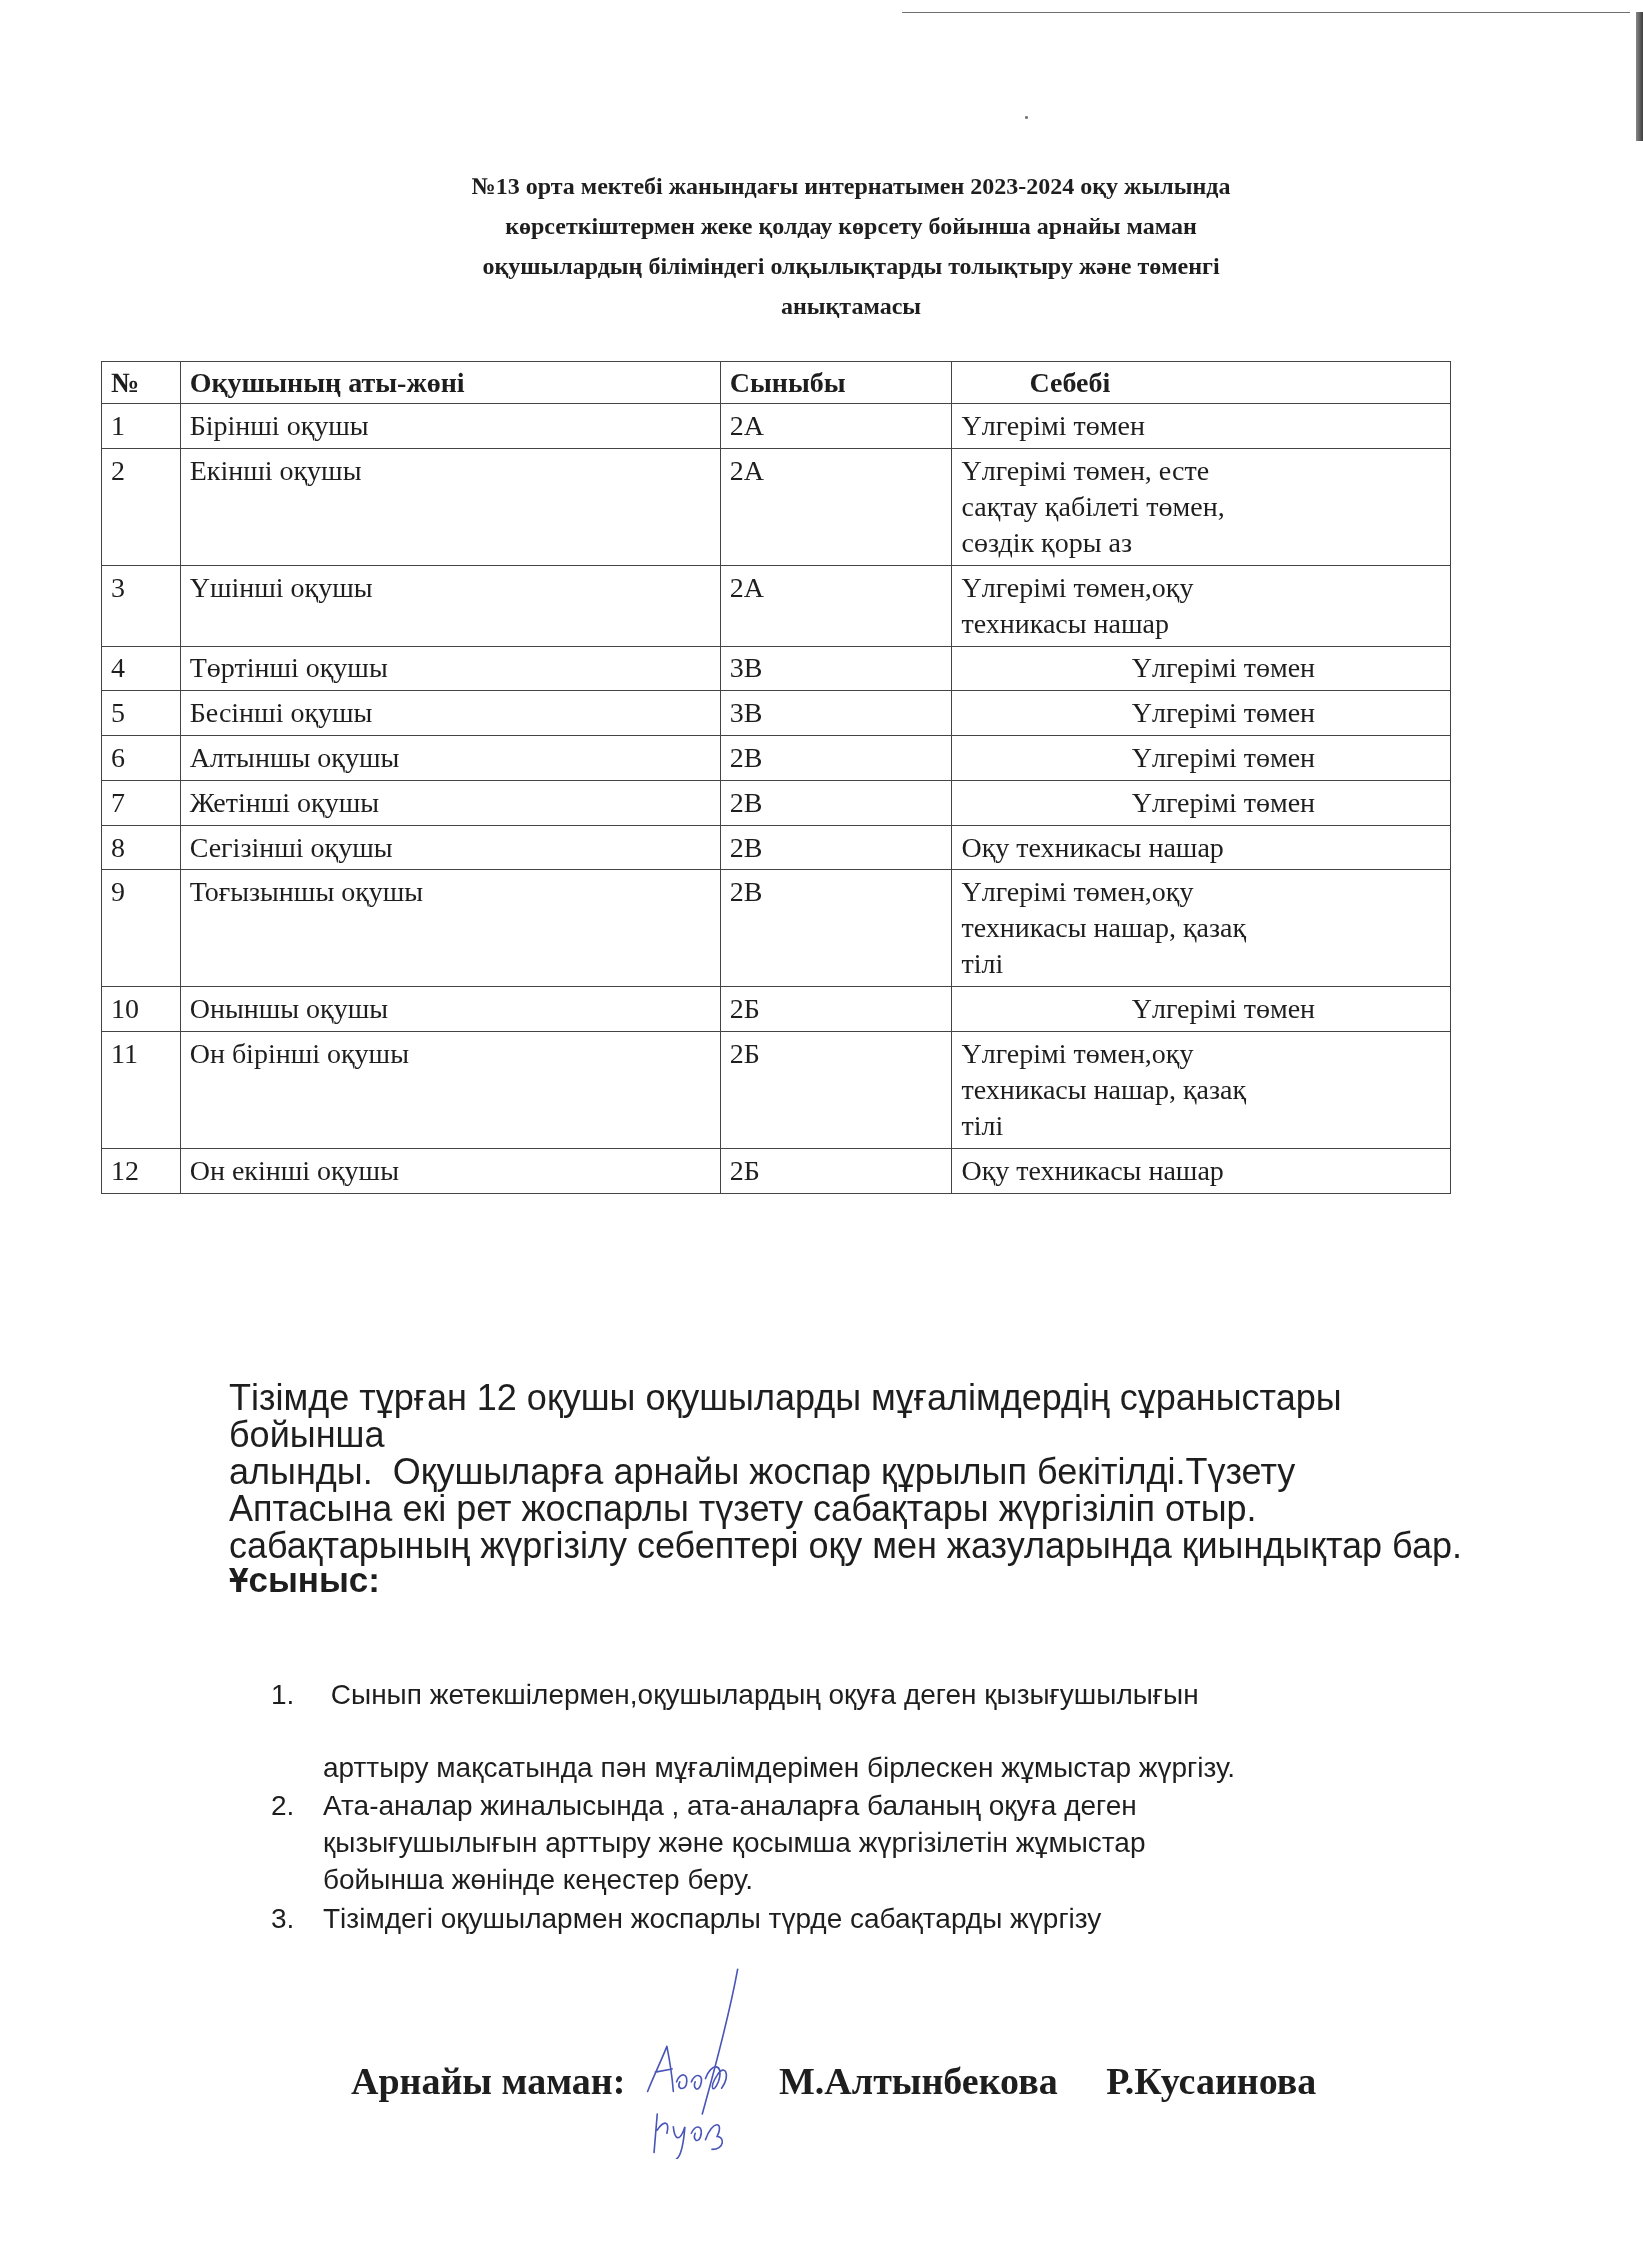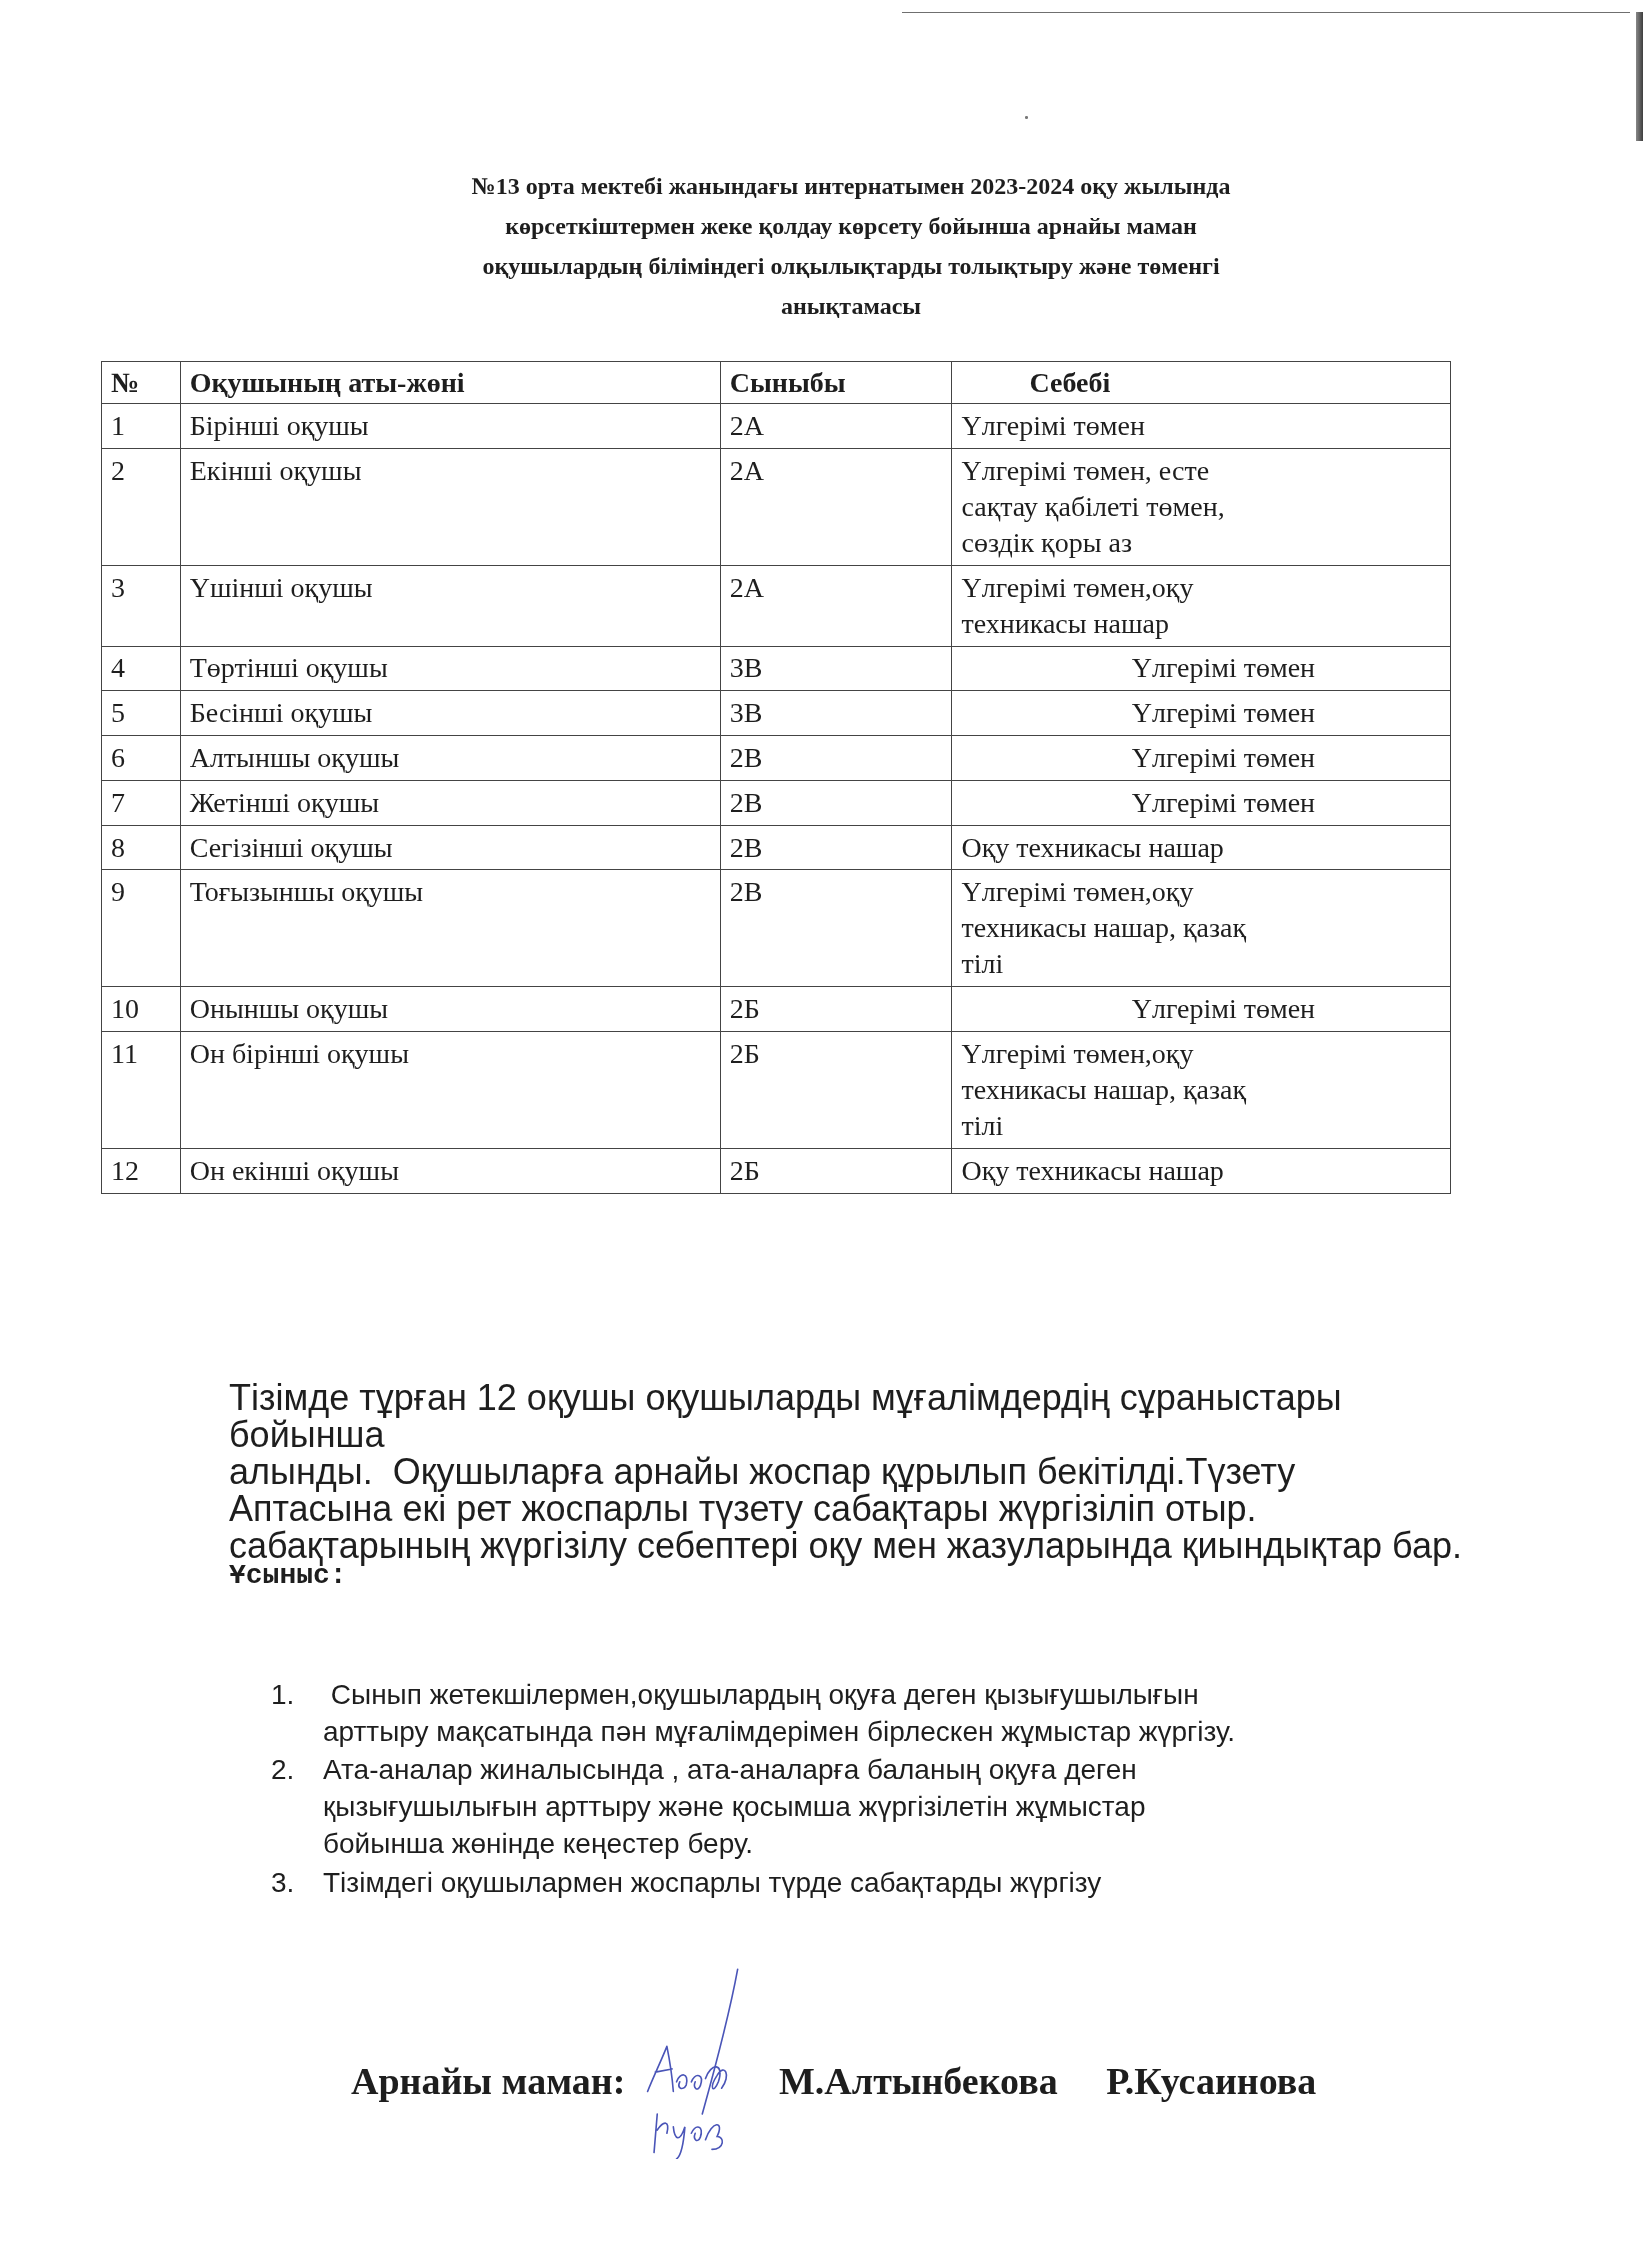--- a/index.html
+++ b/index.html
@@ -34,22 +34,22 @@
   .reason-center { text-align: center; }
   .reason-right { text-align: center !important; padding-left: 52px !important; }
   .reason-head { padding-left: 77px !important; }
 
   .para {
     position: absolute; left: 229px; top: 1379px; width: 1257px;
     font-size: 36px; line-height: 37px;
     font-family: "Liberation Sans", "DejaVu Sans", sans-serif;
   }
   .rec-title {
-    position: absolute; left: 229px; top: 1560px; font-size: 28px; font-weight: bold;
-    font-family: Liberation Mono, monospace;
+    position: absolute; left: 229px; top: 1560px; font-size: 35px; font-weight: bold;
+    font-family: Liberation Sans, sans-serif;
   }
   .rec-list {
     position: absolute; left: 271px; top: 1676px; width: 1225px; margin: 0; padding: 0;
     list-style: none; font-size: 28px; line-height: 37px;
     font-family: "Liberation Sans", "DejaVu Sans", sans-serif;
   }
   .rec-list li { position: relative; padding-left: 52px; margin-bottom: 1.3px; }
   .rec-list .num { position: absolute; left: 0; top: 0; }
 
   .sign-row {
@@ -197,21 +197,21 @@
   <div>Аптасына екі рет жоспарлы түзету сабақтары жүргізіліп отыр.</div>
   <div>сабақтарының жүргізілу себептері оқу мен жазуларында қиындықтар бар.</div>
 </div>
 
 <div class="rec-title">Ұсыныс:</div>
 
 <ol class="rec-list" id="rec-list">
     <li>
       <span class="num">1.</span>
       <div style="white-space: pre;"> Сынып жетекшілермен,оқушылардың оқуға деген қызығушылығын</div>
-      <div style="white-space: pre;">арттыру мақсатында пән мұғалімдерімен бірлескен жұмыстар жүргізу.</div>
+      <div style="white-space: pre; margin-top: 36px;">арттыру мақсатында пән мұғалімдерімен бірлескен жұмыстар жүргізу.</div>
     </li>
     <li>
       <span class="num">2.</span>
       <div style="white-space: pre;">Ата-аналар жиналысында , ата-аналарға баланың оқуға деген</div>
       <div style="white-space: pre;">қызығушылығын арттыру және қосымша жүргізілетін жұмыстар</div>
       <div style="white-space: pre;">бойынша жөнінде кеңестер беру.</div>
     </li>
     <li>
       <span class="num">3.</span>
       <div style="white-space: pre;">Тізімдегі оқушылармен жоспарлы түрде сабақтарды жүргізу</div>

